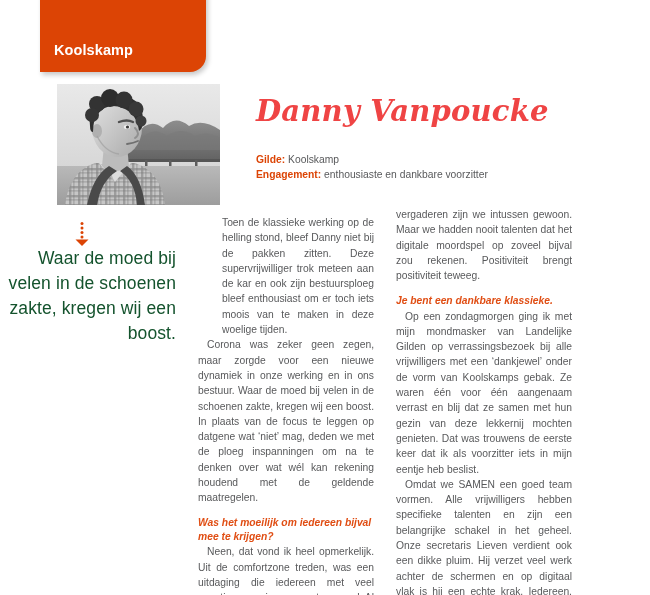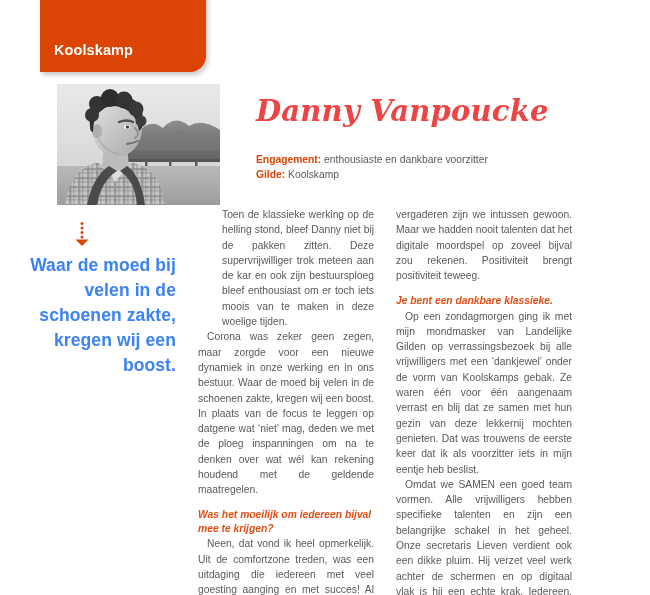--- a/index.html
+++ b/index.html
@@ -88,26 +88,25 @@
     text-align: right;
   }
   .rail-arrow {
     width: 100%;
     text-align: center;
     padding-right: 22px;
     box-sizing: border-box;
     line-height: 0;
   }
   .pullquote {
-    margin-top: 7px;
     padding-right: 10px;
-    color: #3b82f6;
+    color: #14532d;
     font-size: 17.5px;
     line-height: 25px;
-    font-weight: 700;
+    font-weight: 400;
     letter-spacing: 0.1px;
   }
 
   
   .col {
     position: absolute;
     top: 207px;
     width: 176px;
     font-size: 10.3px;
     line-height: 15.3px;
@@ -117,20 +116,21 @@
   .col-1 { left: 198px; }
   .col-2 { left: 396px; }
 
   .col p {
     margin: 0;
   }
   .col p.indent { text-indent: 9px; }
   .col p.lead {
     text-indent: 0;
     padding-left: 24px;
+    margin-top: 8px;
   }
   .qhead {
     margin: 0;
     padding-top: 10.5px;
     padding-bottom: 1px;
     color: #e04e14;
     font-weight: 700;
     font-style: italic;
     font-size: 10.3px;
     line-height: 13.6px;
@@ -221,26 +221,26 @@
       <path d="M70 60 Q77 59 81 57" stroke="#6f6f6f" stroke-width="1.8" fill="none" stroke-linecap="round"></path>
       <path d="M40 52 Q48 68 62 70" stroke="#a0a0a0" stroke-width="1.4" fill="none" opacity="0.7"></path>
     </g>
   </svg>
 </div>
 
 <div class="headline">Danny Vanpoucke</div>
 
 <div class="facts">
   <div class="row">
+    <span class="k">Gilde:</span>
+    <span>Koolskamp</span>
+  </div>
+  <div class="row">
     <span class="k">Engagement:</span>
     <span>enthousiaste en dankbare voorzitter</span>
-  </div>
-  <div class="row">
-    <span class="k">Gilde:</span>
-    <span>Koolskamp</span>
   </div>
 </div>
 
 <div class="rail">
   <div class="rail-arrow">
     <svg width="16" height="24" viewBox="0 0 16 24" xmlns="http://www.w3.org/2000/svg">
       <circle cx="8" cy="1.5" r="1.5" fill="#dc4405"></circle>
       <circle cx="8" cy="6" r="1.5" fill="#dc4405"></circle>
       <circle cx="8" cy="10.5" r="1.5" fill="#dc4405"></circle>
       <circle cx="8" cy="15" r="1.5" fill="#dc4405"></circle>

